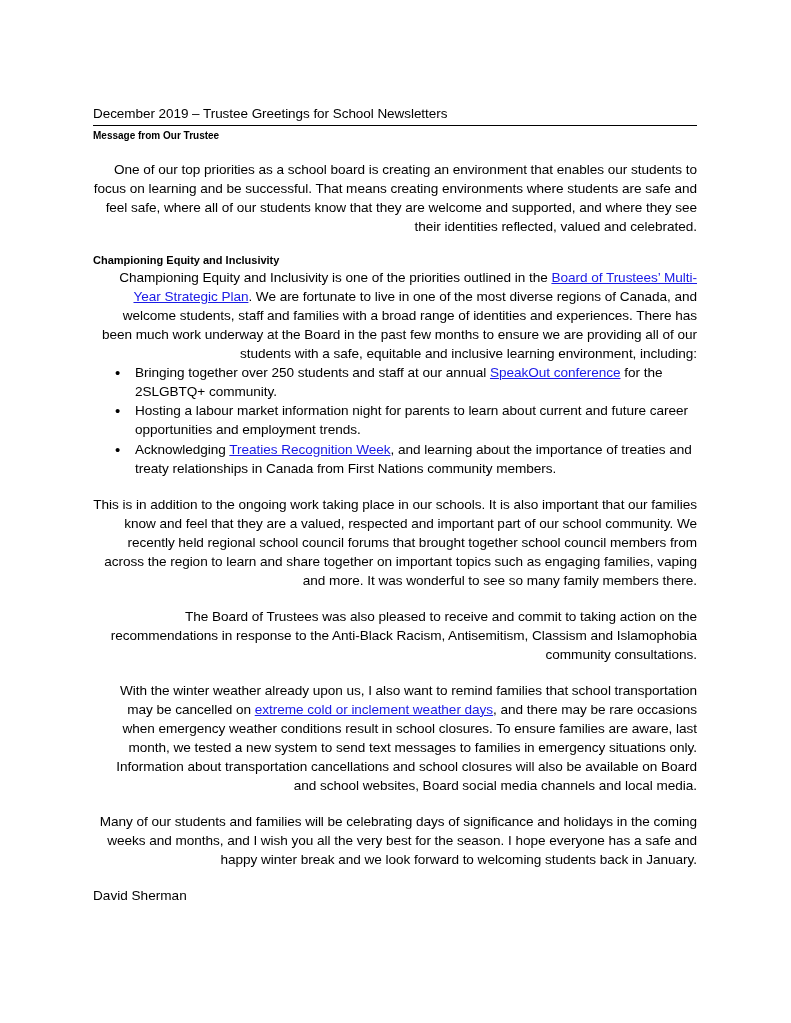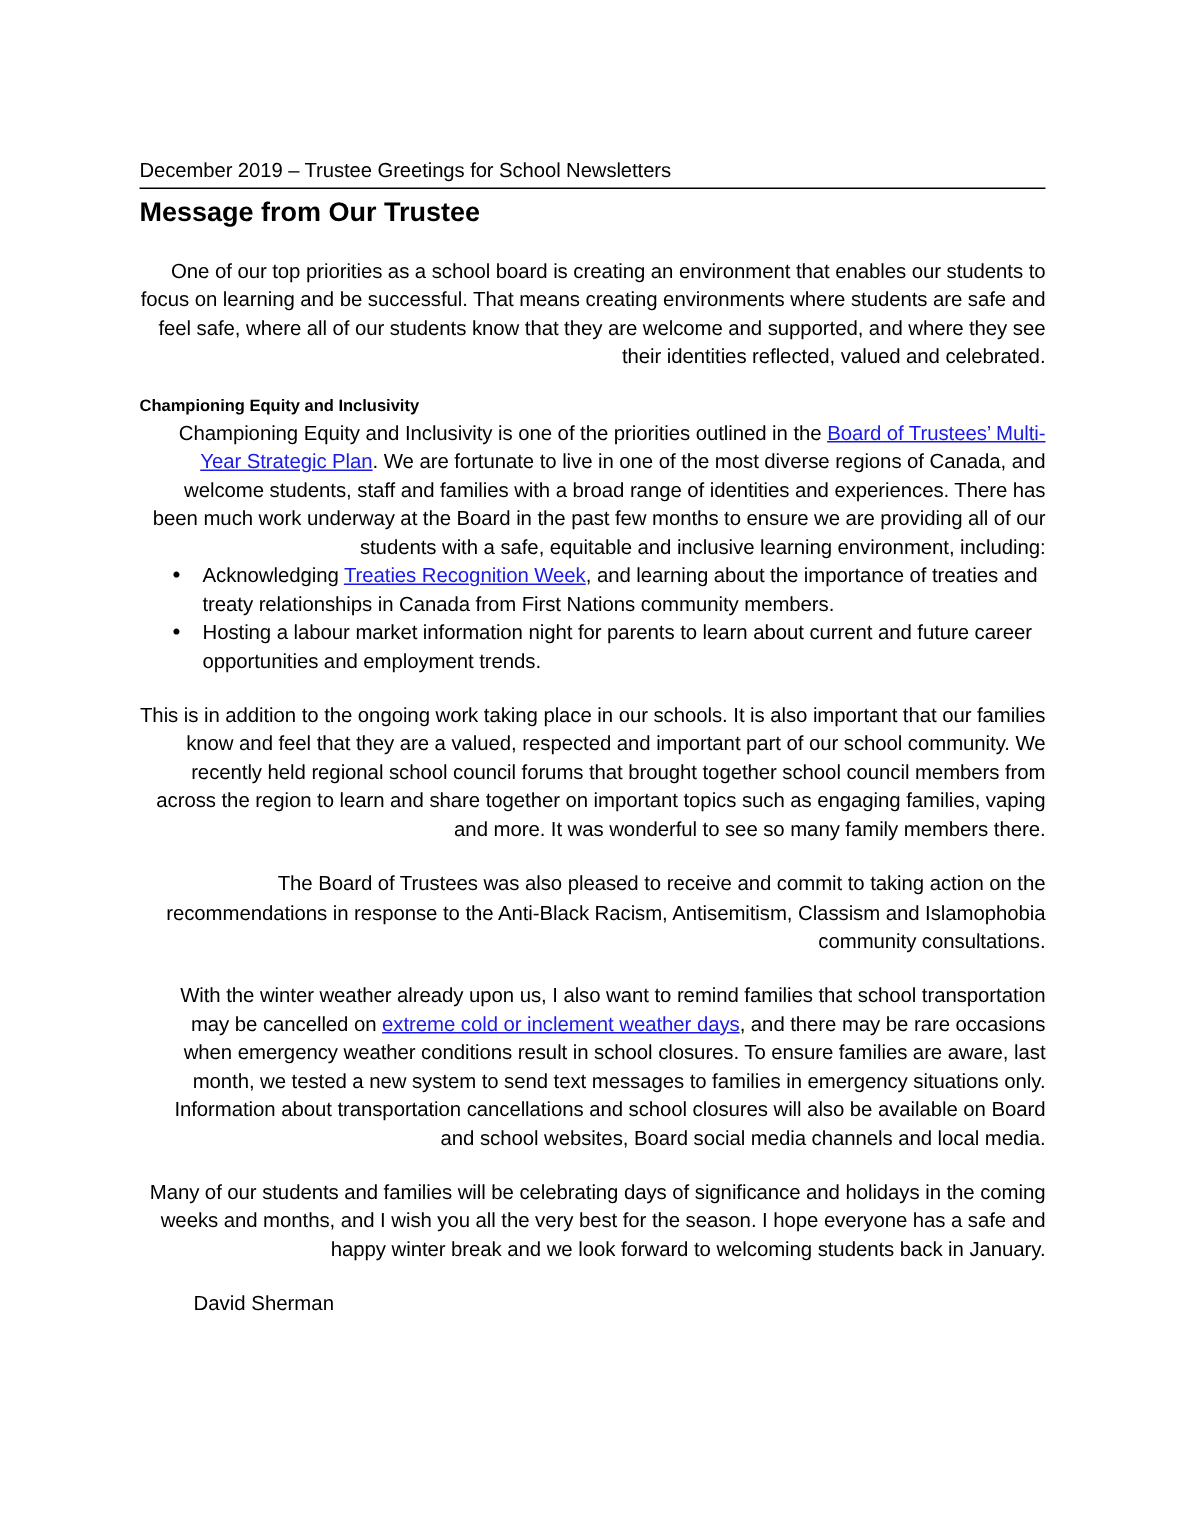--- a/index.html
+++ b/index.html
@@ -30,21 +30,21 @@
     width: 604px;
   }
   .doc-header {
     font-size: 13.5px;
     line-height: 1.35;
     padding-bottom: 2px;
     border-bottom: 1.6px solid #000;
     letter-spacing: -0.05px;
   }
   .subject {
-    font-size: 18px;
+    font-size: 10px;
     font-weight: bold;
     margin-top: 3px;
     line-height: 1.35;
   }
   p.body-text {
     font-size: 13.6px;
     line-height: 1.40;
     margin: 0 0 0 0;
     text-align: right;
     letter-spacing: -0.05px;
@@ -78,21 +78,20 @@
   ul.bullets li::before {
     content: "\2022";
     position: absolute;
     left: -20px;
     top: -1px;
     font-size: 15px;
   }
   .signature {
     font-size: 13.6px;
     line-height: 1.40;
-    margin-left: 36px;
   }
 </style>
 </head>
 <body>
 
 <div class="page">
   <div class="content">
 
     <div class="doc-header">December 2019 – Trustee Greetings for School Newsletters</div>
 
@@ -103,22 +102,23 @@
     <p class="body-text">One of our top priorities as a school board is creating an environment that enables our students to focus on learning and be successful. That means creating environments where students are safe and feel safe, where all of our students know that they are welcome and supported, and where they see their identities reflected, valued and celebrated.</p>
 
     <div class="spacer"></div>
 
     <h3 class="section-heading">Championing Equity and Inclusivity</h3>
 
     <p class="body-text"><span>Championing Equity and Inclusivity is one of the priorities outlined in the </span><a class="doclink" href="#">Board of Trustees’ Multi-Year Strategic Plan</a><span>. We are fortunate to live in one of the most diverse regions of Canada, and welcome students, staff and families with a broad range of identities and experiences. There has been much work underway at the Board in the past few months to ensure we are providing all of our students with a safe, equitable and inclusive learning environment, including:</span></p>
 
 
     <ul class="bullets">
+      <li><span>Bringing together over 250 students and staff at our annual </span><a class="doclink" href="#">SpeakOut conference</a><span> for the 2SLGBTQ+ community.</span></li>
+      <li><span>Hosting a labour market information night for parents to learn about current and future career opportunities and employment trends.</span><span></span></li>
       <li><span>Acknowledging </span><a class="doclink" href="#">Treaties Recognition Week</a><span>, and learning about the importance of treaties and treaty relationships in Canada from First Nations community members.</span></li>
-      <li><span>Hosting a labour market information night for parents to learn about current and future career opportunities and employment trends.</span><span></span></li>
     </ul>
 
     <div class="spacer"></div>
 
     <p class="body-text">This is in addition to the ongoing work taking place in our schools. It is also important that our families know and feel that they are a valued, respected and important part of our school community. We recently held regional school council forums that brought together school council members from across the region to learn and share together on important topics such as engaging families, vaping and more. It was wonderful to see so many family members there.</p>
 
     <div class="spacer"></div>
 
     <p class="body-text">The Board of Trustees was also pleased to receive and commit to taking action on the recommendations in response to the Anti-Black Racism, Antisemitism, Classism and Islamophobia community consultations.</p>
 

